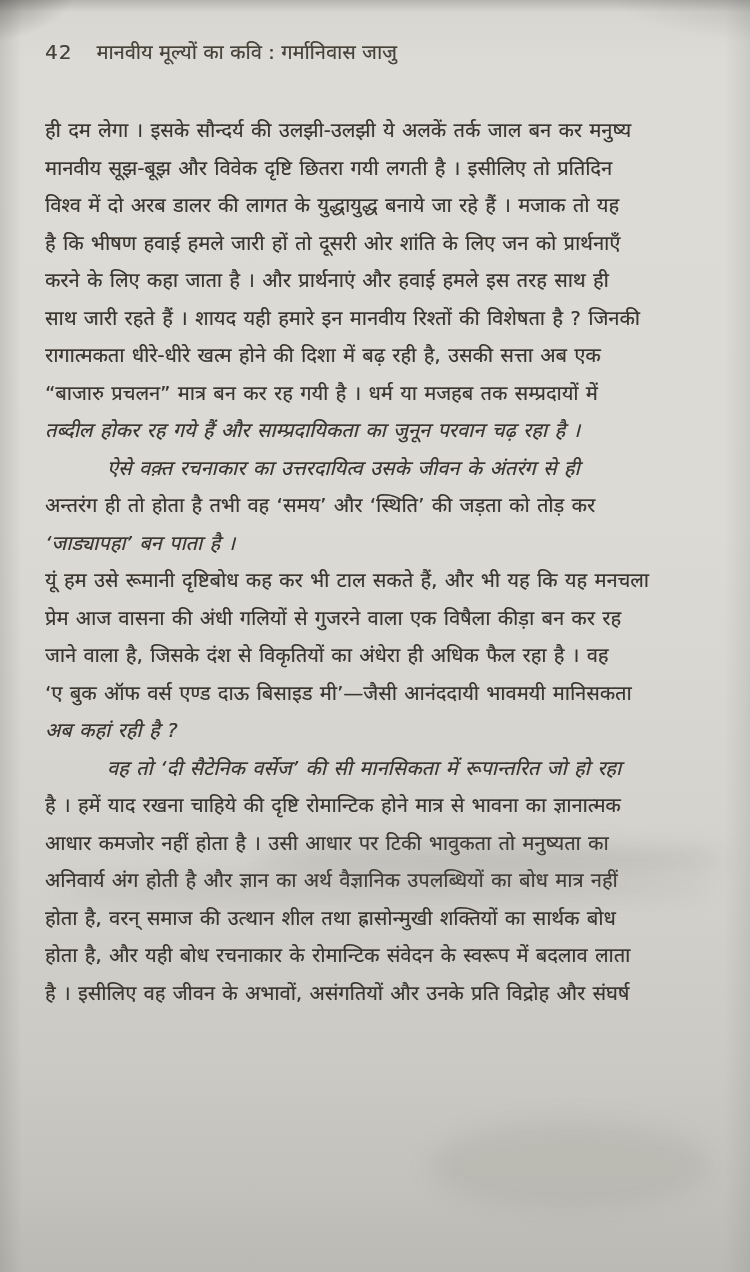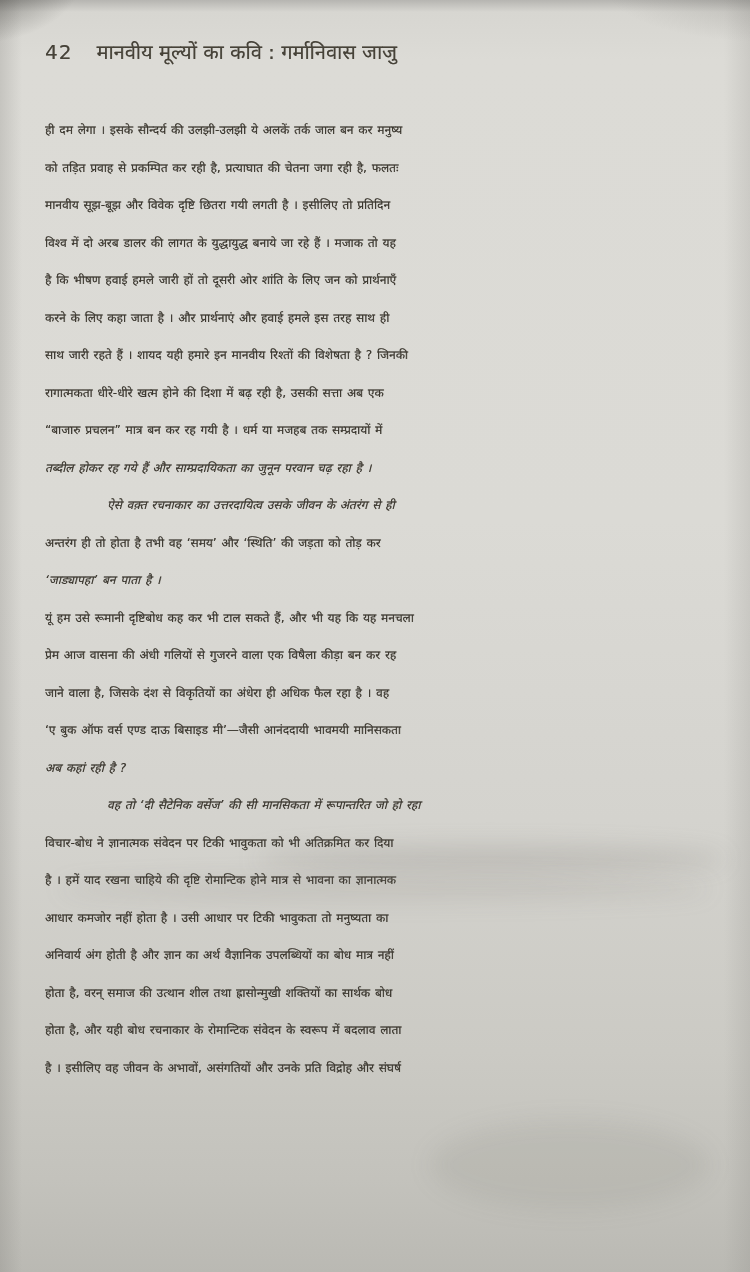--- a/index.html
+++ b/index.html
@@ -38,21 +38,21 @@
     align-items: baseline;
     gap: 24px;
     font-size: 20px;
     color: #464238;
     text-shadow: 0.3px 0.3px 0.6px rgba(60,56,48,0.45);
   }
   .header .pageno { letter-spacing: 1px; }
 
   .bodytext {
     margin-top: 47px;
-    font-size: 12px;
+    font-size: 20px;
     text-shadow: 0.3px 0.3px 0.6px rgba(58,54,46,0.5);
     word-spacing: 1px;
   }
   .ln {
     height: 37.5px;
     line-height: 37.5px;
     white-space: nowrap;
     text-align: justify;
     text-align-last: justify;
     overflow: visible;
@@ -73,21 +73,20 @@
 
   <div class="header">
     <span class="pageno">42</span>
     <span class="title">मानवीय मूल्यों का कवि : गर्मानिवास जाजु</span>
   </div>
 
   <div class="bodytext">
 
     <div>
       <div class="ln">ही दम लेगा । इसके सौन्दर्य की उलझी-उलझी ये अलकें तर्क जाल बन कर मनुष्य</div>
-      <div class="ln">को तड़ित प्रवाह से प्रकम्पित कर रही है, प्रत्याघात की चेतना जगा रही है, फलतः</div>
       <div class="ln">मानवीय सूझ-बूझ और विवेक दृष्टि छितरा गयी लगती है । इसीलिए तो प्रतिदिन</div>
       <div class="ln">विश्व में दो अरब डालर की लागत के युद्धायुद्ध बनाये जा रहे हैं । मजाक तो यह</div>
       <div class="ln">है कि भीषण हवाई हमले जारी हों तो दूसरी ओर शांति के लिए जन को प्रार्थनाएँ</div>
       <div class="ln">करने के लिए कहा जाता है । और प्रार्थनाएं और हवाई हमले इस तरह साथ ही</div>
       <div class="ln">साथ जारी रहते हैं । शायद यही हमारे इन मानवीय रिश्तों की विशेषता है ? जिनकी</div>
       <div class="ln">रागात्मकता धीरे-धीरे खत्म होने की दिशा में बढ़ रही है, उसकी सत्ता अब एक</div>
       <div class="ln">“बाजारु प्रचलन” मात्र बन कर रह गयी है । धर्म या मजहब तक सम्प्रदायों में</div>
       <div class="ln end">तब्दील होकर रह गये हैं और साम्प्रदायिकता का जुनून परवान चढ़ रहा है ।</div>
     </div>
 
@@ -100,21 +99,20 @@
     <div>
       <div class="ln">यूं हम उसे रूमानी दृष्टिबोध कह कर भी टाल सकते हैं, और भी यह कि यह मनचला</div>
       <div class="ln">प्रेम आज वासना की अंधी गलियों से गुजरने वाला एक विषैला कीड़ा बन कर रह</div>
       <div class="ln">जाने वाला है, जिसके दंश से विकृतियों का अंधेरा ही अधिक फैल रहा है । वह</div>
       <div class="ln">‘ए बुक ऑफ वर्स एण्ड दाऊ बिसाइड मी’—जैसी आनंददायी भावमयी मानिसकता</div>
       <div class="ln end">अब कहां रही है ?</div>
     </div>
 
     <div>
       <div class="ln first">वह तो ‘दी सैटेनिक वर्सेज’ की सी मानसिकता में रूपान्तरित जो हो रहा</div>
-      <div class="ln">विचार-बोध ने ज्ञानात्मक संवेदन पर टिकी भावुकता को भी अतिक्रमित कर दिया</div>
       <div class="ln">है । हमें याद रखना चाहिये की दृष्टि रोमान्टिक होने मात्र से भावना का ज्ञानात्मक</div>
       <div class="ln">आधार कमजोर नहीं होता है । उसी आधार पर टिकी भावुकता तो मनुष्यता का</div>
       <div class="ln">अनिवार्य अंग होती है और ज्ञान का अर्थ वैज्ञानिक उपलब्धियों का बोध मात्र नहीं</div>
       <div class="ln">होता है, वरन् समाज की उत्थान शील तथा ह्रासोन्मुखी शक्तियों का सार्थक बोध</div>
       <div class="ln">होता है, और यही बोध रचनाकार के रोमान्टिक संवेदन के स्वरूप में बदलाव लाता</div>
       <div class="ln">है । इसीलिए वह जीवन के अभावों, असंगतियों और उनके प्रति विद्रोह और संघर्ष</div>
     </div>
 
   </div>
 </div>

